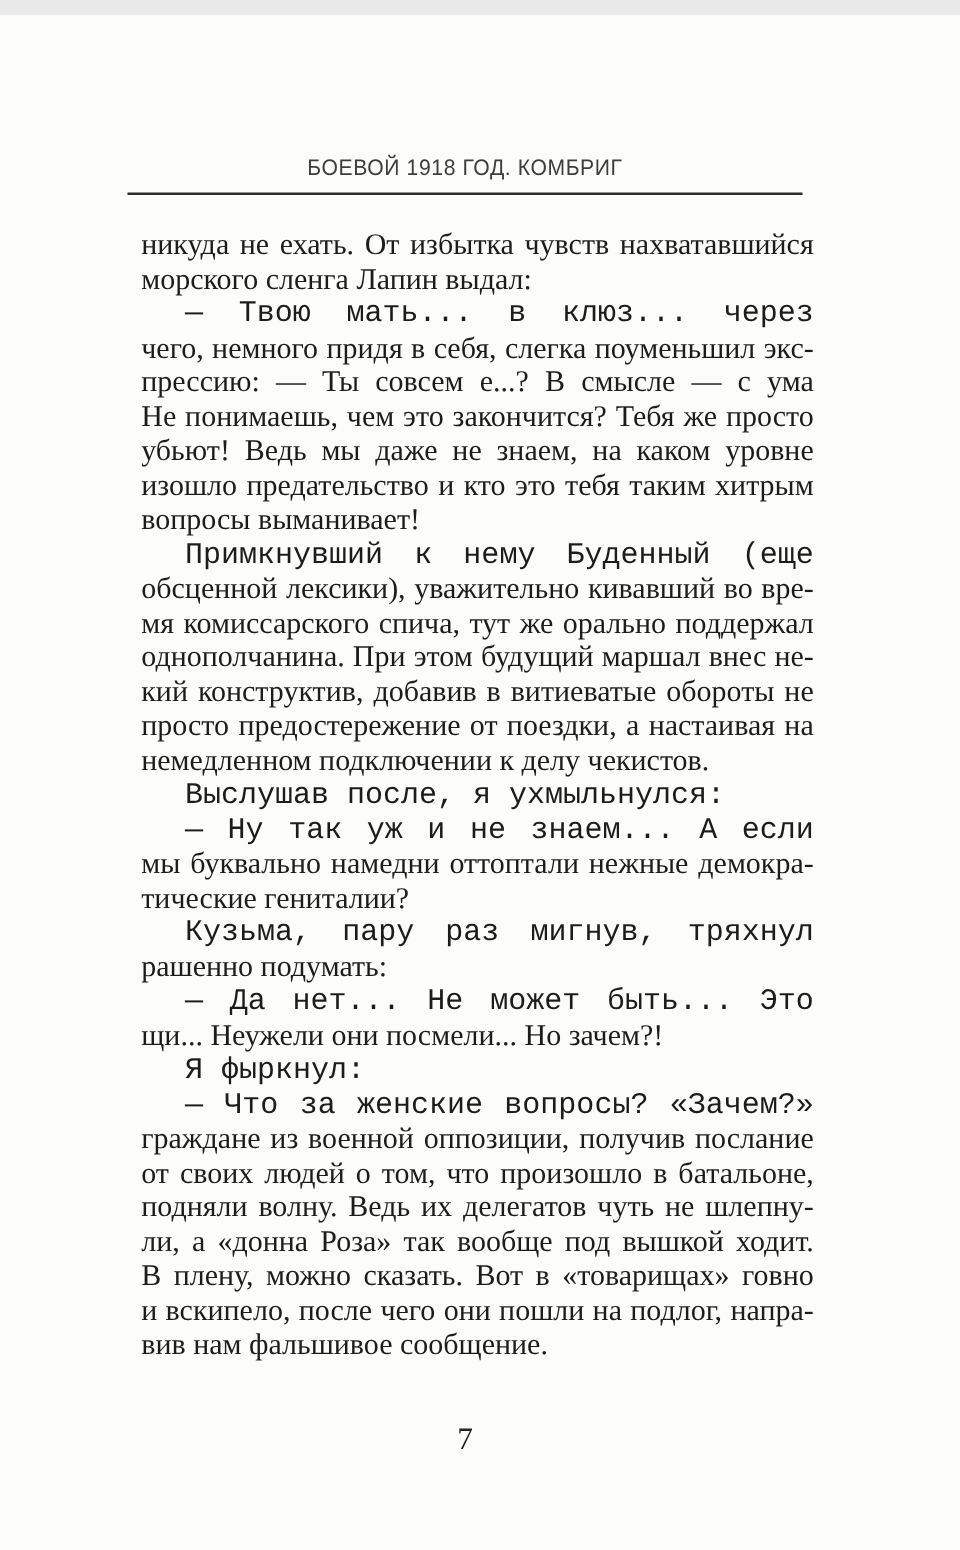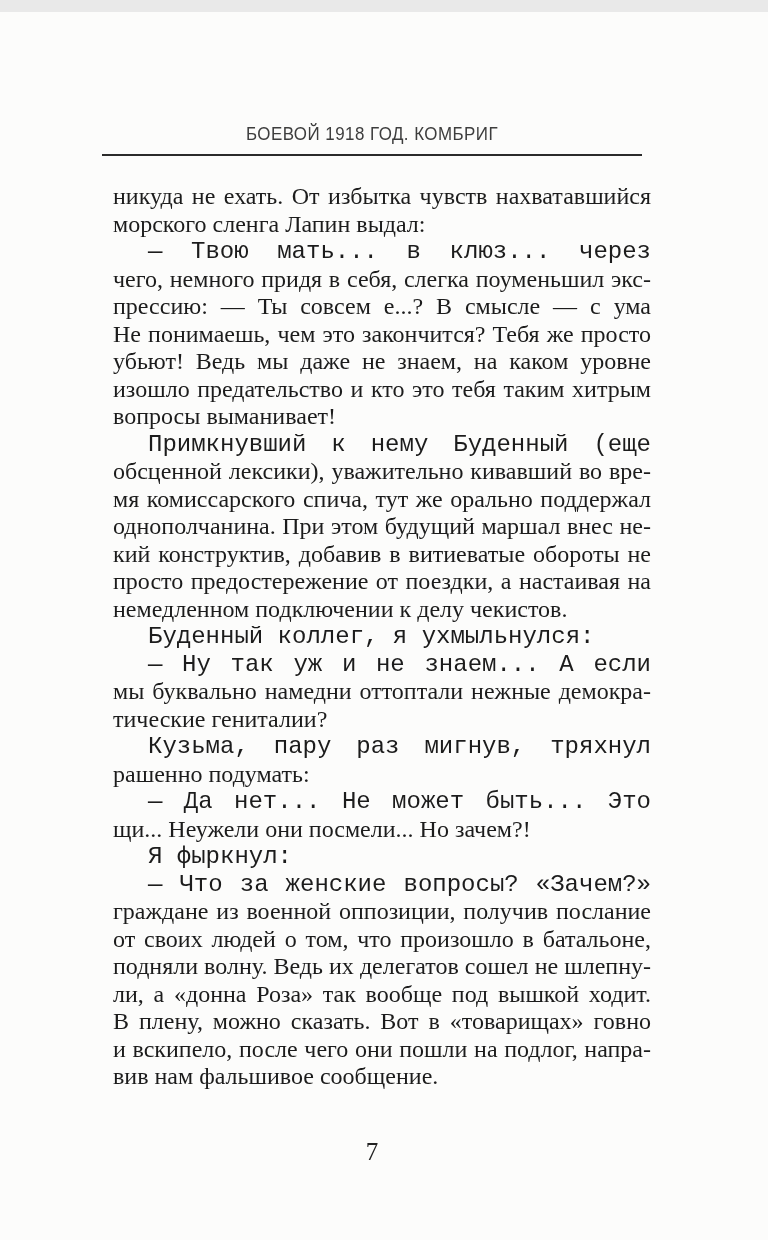--- a/index.html
+++ b/index.html
@@ -92,33 +92,33 @@
       <div class="line">убьют! Ведь мы даже не знаем, на каком уровне про-</div>
       <div class="line">изошло предательство и кто это тебя таким хитрым</div>
       <div class="line last">вопросы выманивает!</div>
       <div class="line indent">Примкнувший к нему Буденный (еще тот знаток</div>
       <div class="line">обсценной лексики), уважительно кивавший во вре-</div>
       <div class="line">мя комиссарского спича, тут же орально поддержал</div>
       <div class="line">однополчанина. При этом будущий маршал внес не-</div>
       <div class="line">кий конструктив, добавив в витиеватые обороты не</div>
       <div class="line">просто предостережение от поездки, а настаивая на</div>
       <div class="line last">немедленном подключении к делу чекистов.</div>
-      <div class="line indent last">Буденный коллег, я ухмыльнулся:</div>
+      <div class="line indent last">Выслушав после, я ухмыльнулся:</div>
       <div class="line indent">— Ну так уж и не знаем... А если подумать? Кому</div>
       <div class="line">мы буквально намедни оттоптали нежные демокра-</div>
       <div class="line last">тические гениталии?</div>
       <div class="line indent">Кузьма, пару раз мигнув, тряхнул головой, оша-</div>
       <div class="line last">рашенно подумать:</div>
       <div class="line indent">— Да нет... Не может быть... Это же наши товари-</div>
       <div class="line last">щи... Неужели они посмели... Но зачем?!</div>
       <div class="line indent last">Я фыркнул:</div>
       <div class="line indent">— Что за женские вопросы? «Зачем?» Просто</div>
       <div class="line">граждане из военной оппозиции, получив послание</div>
       <div class="line">от своих людей о том, что произошло в батальоне,</div>
-      <div class="line">подняли волну. Ведь их делегатов сошел не шлепну-</div>
+      <div class="line">подняли волну. Ведь их делегатов чуть не шлепну-</div>
       <div class="line">ли, а «донна Роза» так вообще под вышкой ходит.</div>
       <div class="line">В плену, можно сказать. Вот в «товарищах» говно</div>
       <div class="line">и вскипело, после чего они пошли на подлог, напра-</div>
       <div class="line last">вив нам фальшивое сообщение.</div>
     </div>
 
   <div class="page-number">7</div>
 
 </div>
 

